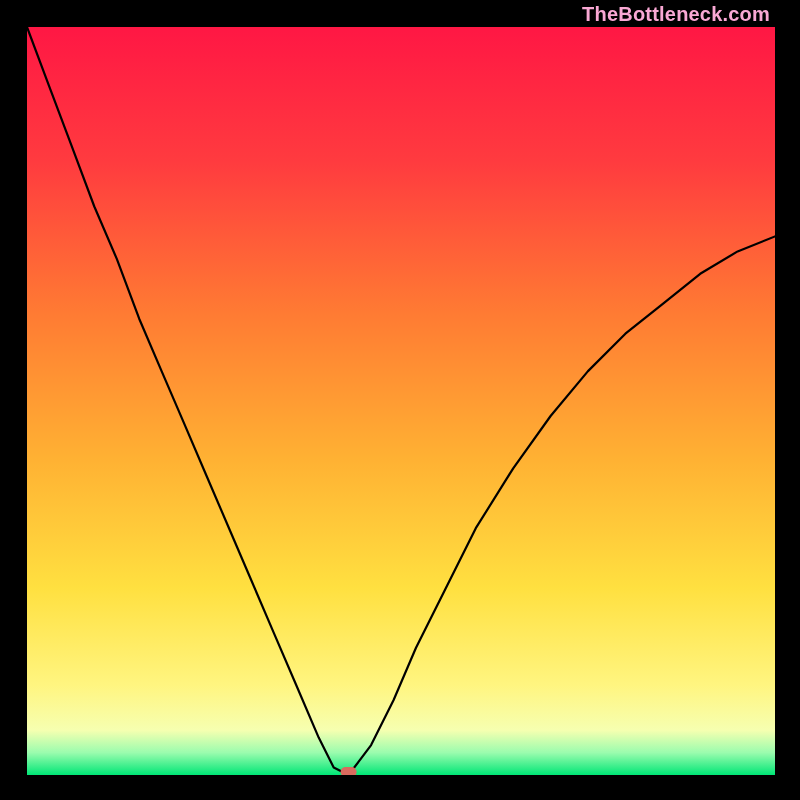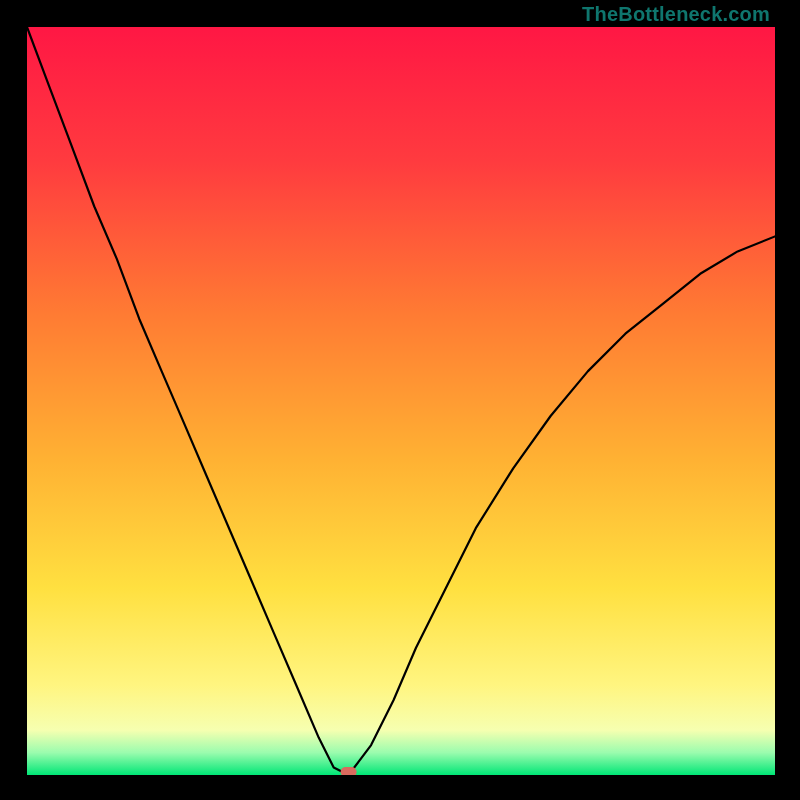--- a/index.html
+++ b/index.html
@@ -24,21 +24,21 @@
     height: 748px;
     overflow: hidden;
   }
   .watermark {
     position: absolute;
     top: 3px;
     right: 30px;
     font-family: Arial, Helvetica, sans-serif;
     font-size: 20px;
     font-weight: 600;
-    color: #0f766e;
+    color: #f9a8d4;
     letter-spacing: 0.2px;
   }
 </style>
 </head>
 <body>
 <div class="frame">
 
   <div class="watermark">TheBottleneck.com</div>
 
   <div class="plot-area">

